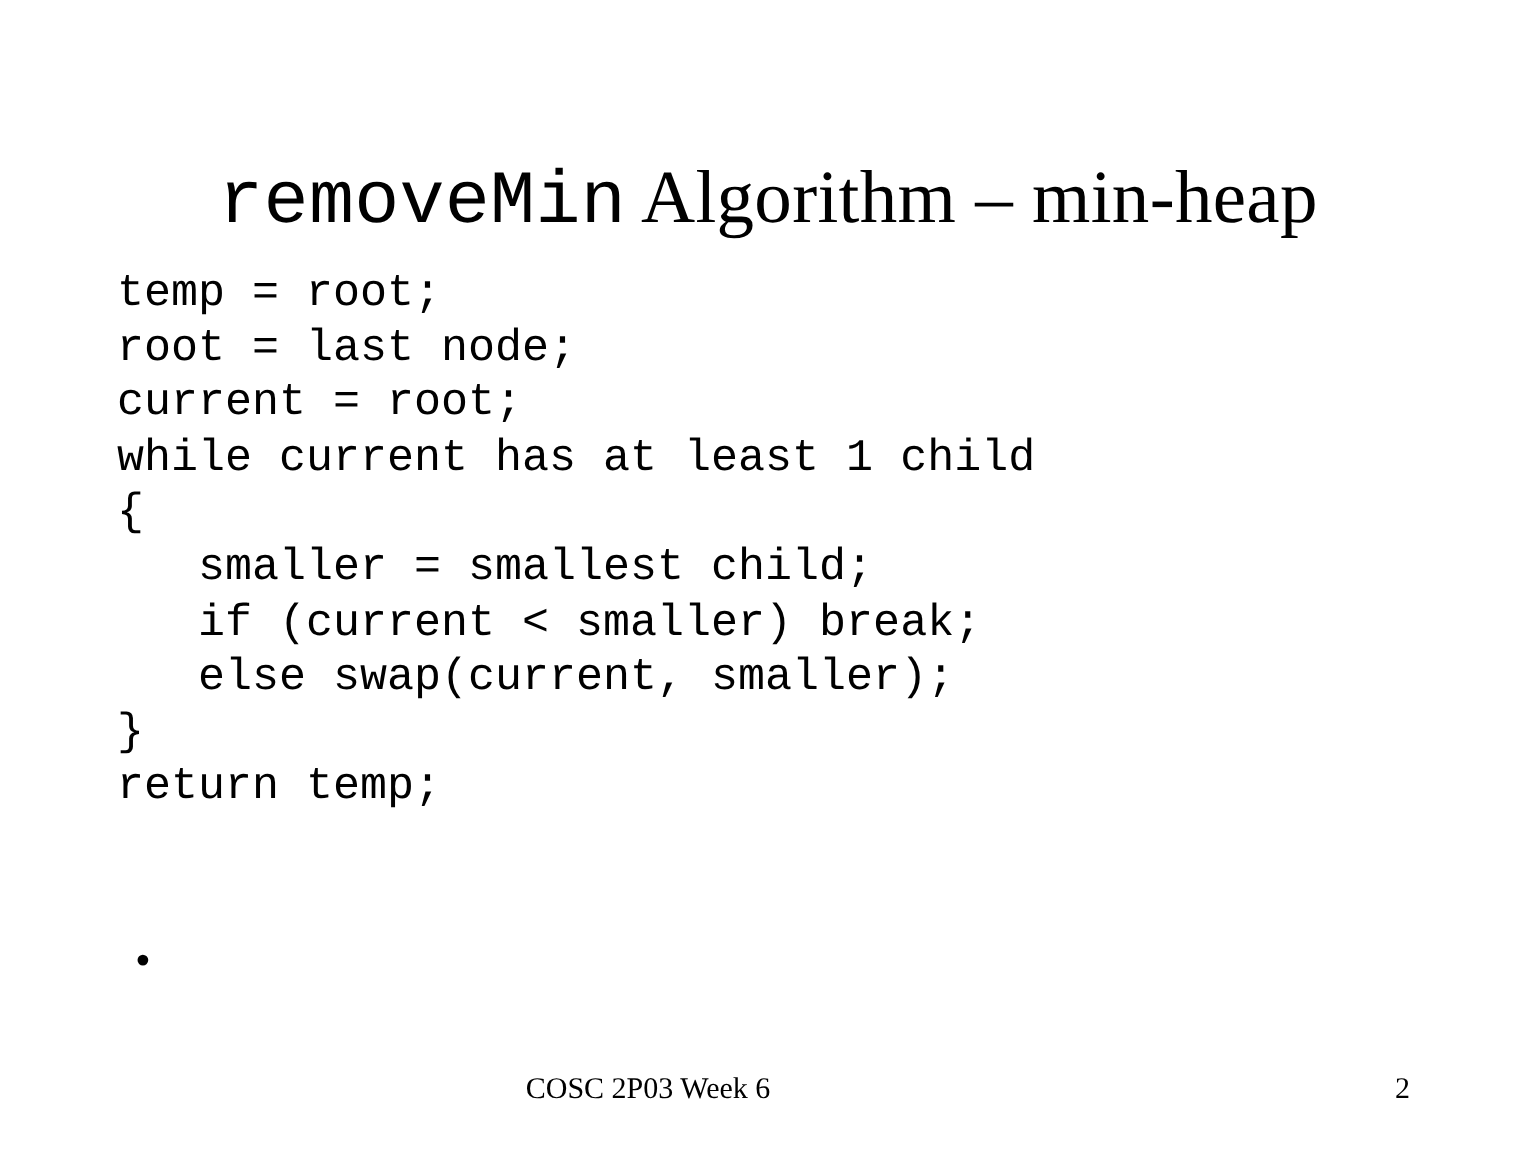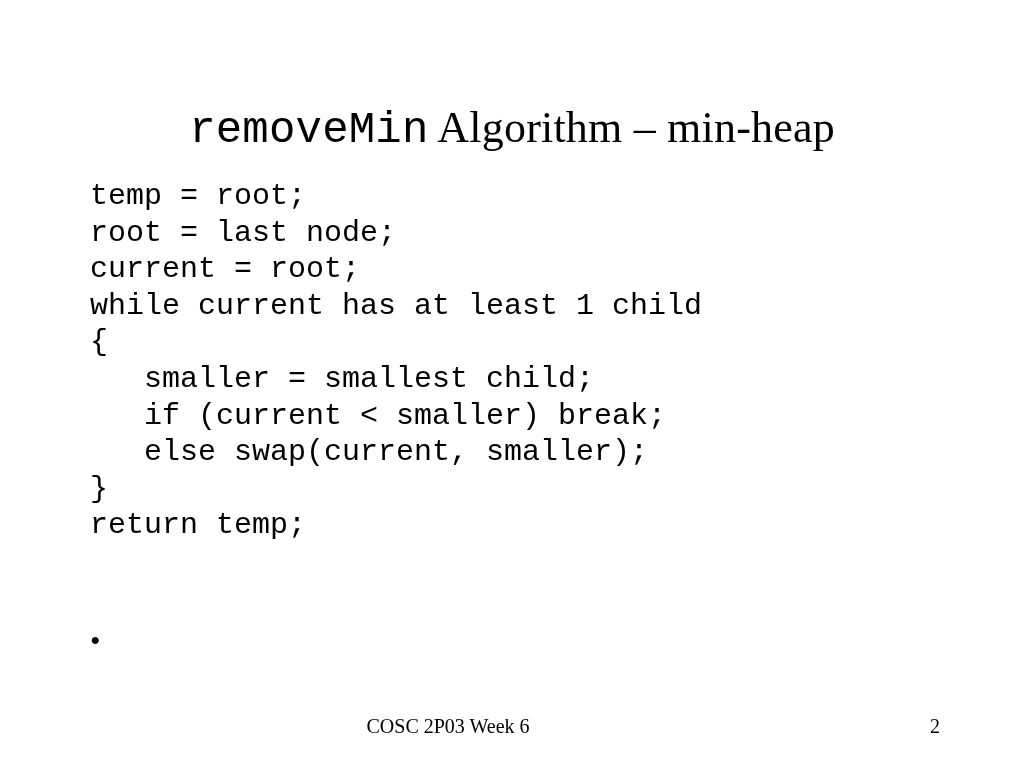--- a/index.html
+++ b/index.html
@@ -16,52 +16,52 @@
     height: 768px;
     position: relative;
     padding: 0;
   }
   .title {
     position: absolute;
     top: 102px;
     left: 0;
     width: 1024px;
     text-align: center;
-    font-size: 44px;
+    font-size: 50px;
     font-weight: normal;
     letter-spacing: 0.2px;
   }
   .title .mono {
     font-family: "Courier New", Courier, monospace;
   }
   .code {
     position: absolute;
     top: 178px;
-    left: 90px;
+    left: 78px;
     font-family: "Courier New", Courier, monospace;
     font-size: 30px;
     line-height: 1.22;
     white-space: pre;
   }
   .bullet-wrap {
     position: absolute;
     top: 624px;
     left: 90px;
     font-size: 30px;
     display: flex;
     align-items: baseline;
   }
   .bullet-dot {
     width: 56px;
     display: inline-block;
   }
   .footer-center {
     position: absolute;
     bottom: 30px;
-    left: 16px;
+    left: 0;
     width: 864px;
     text-align: center;
     font-size: 20px;
   }
   .footer-page {
     position: absolute;
     bottom: 30px;
     right: 84px;
     font-size: 20px;
   }

